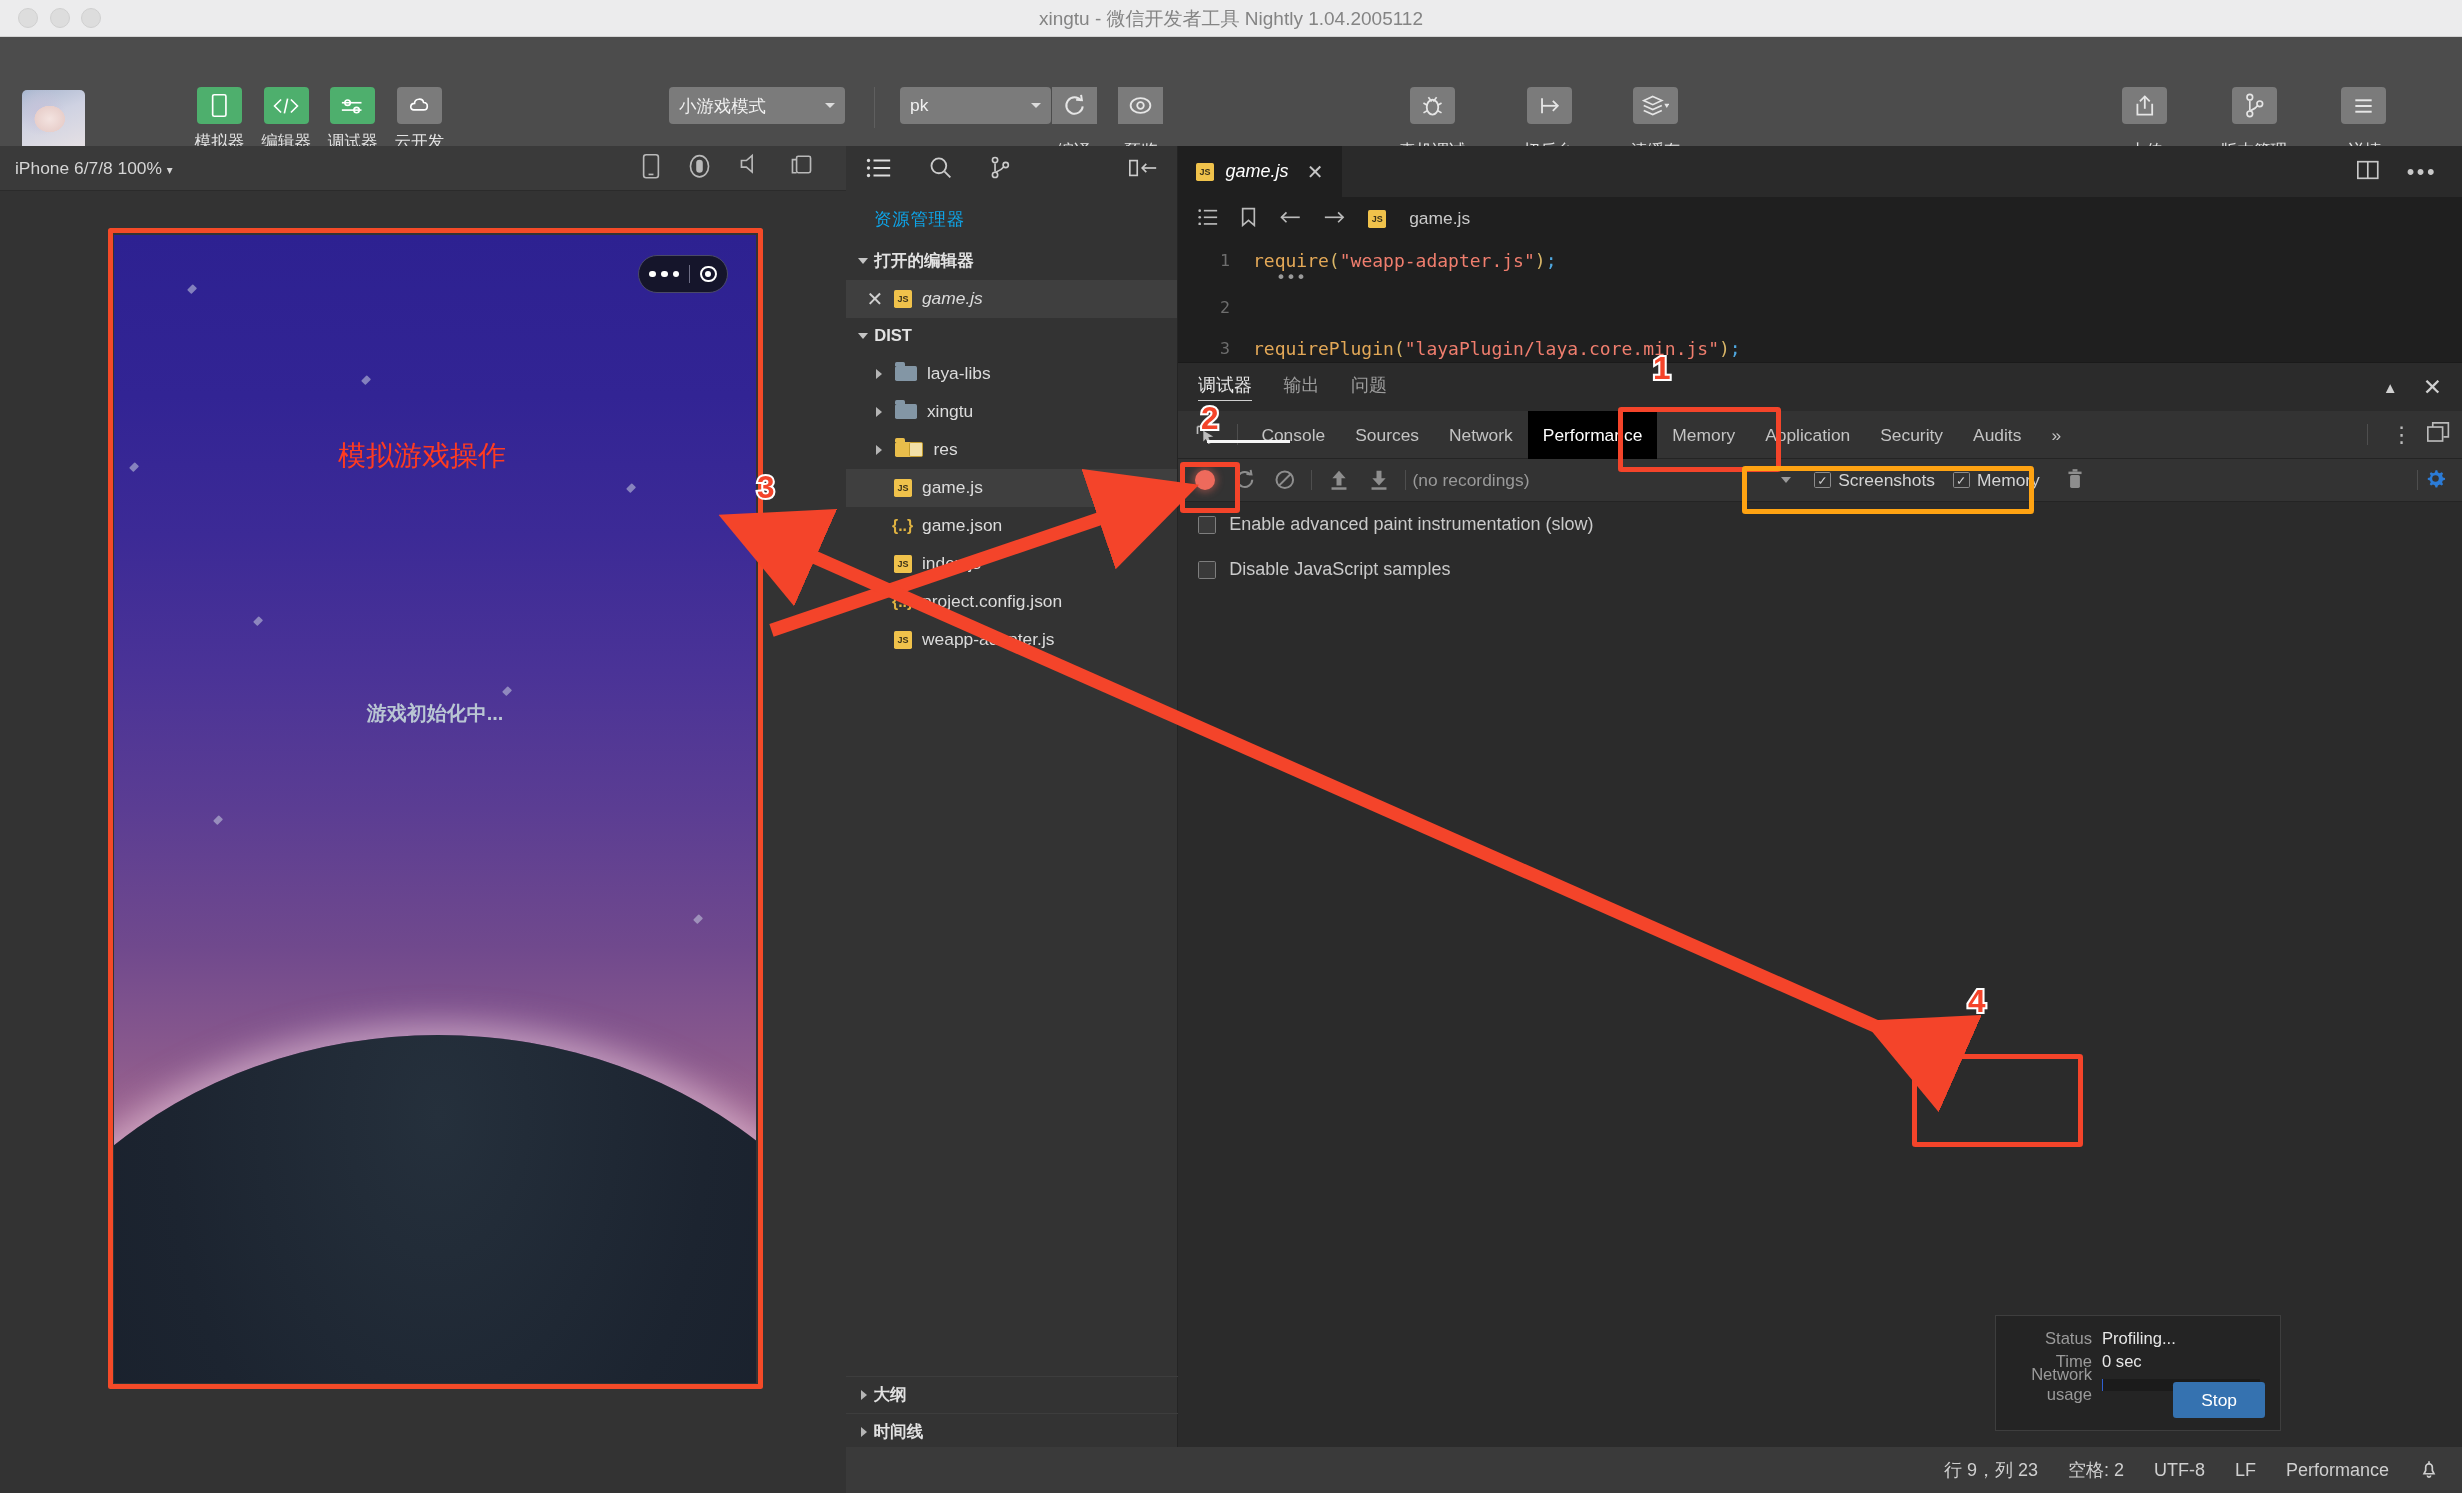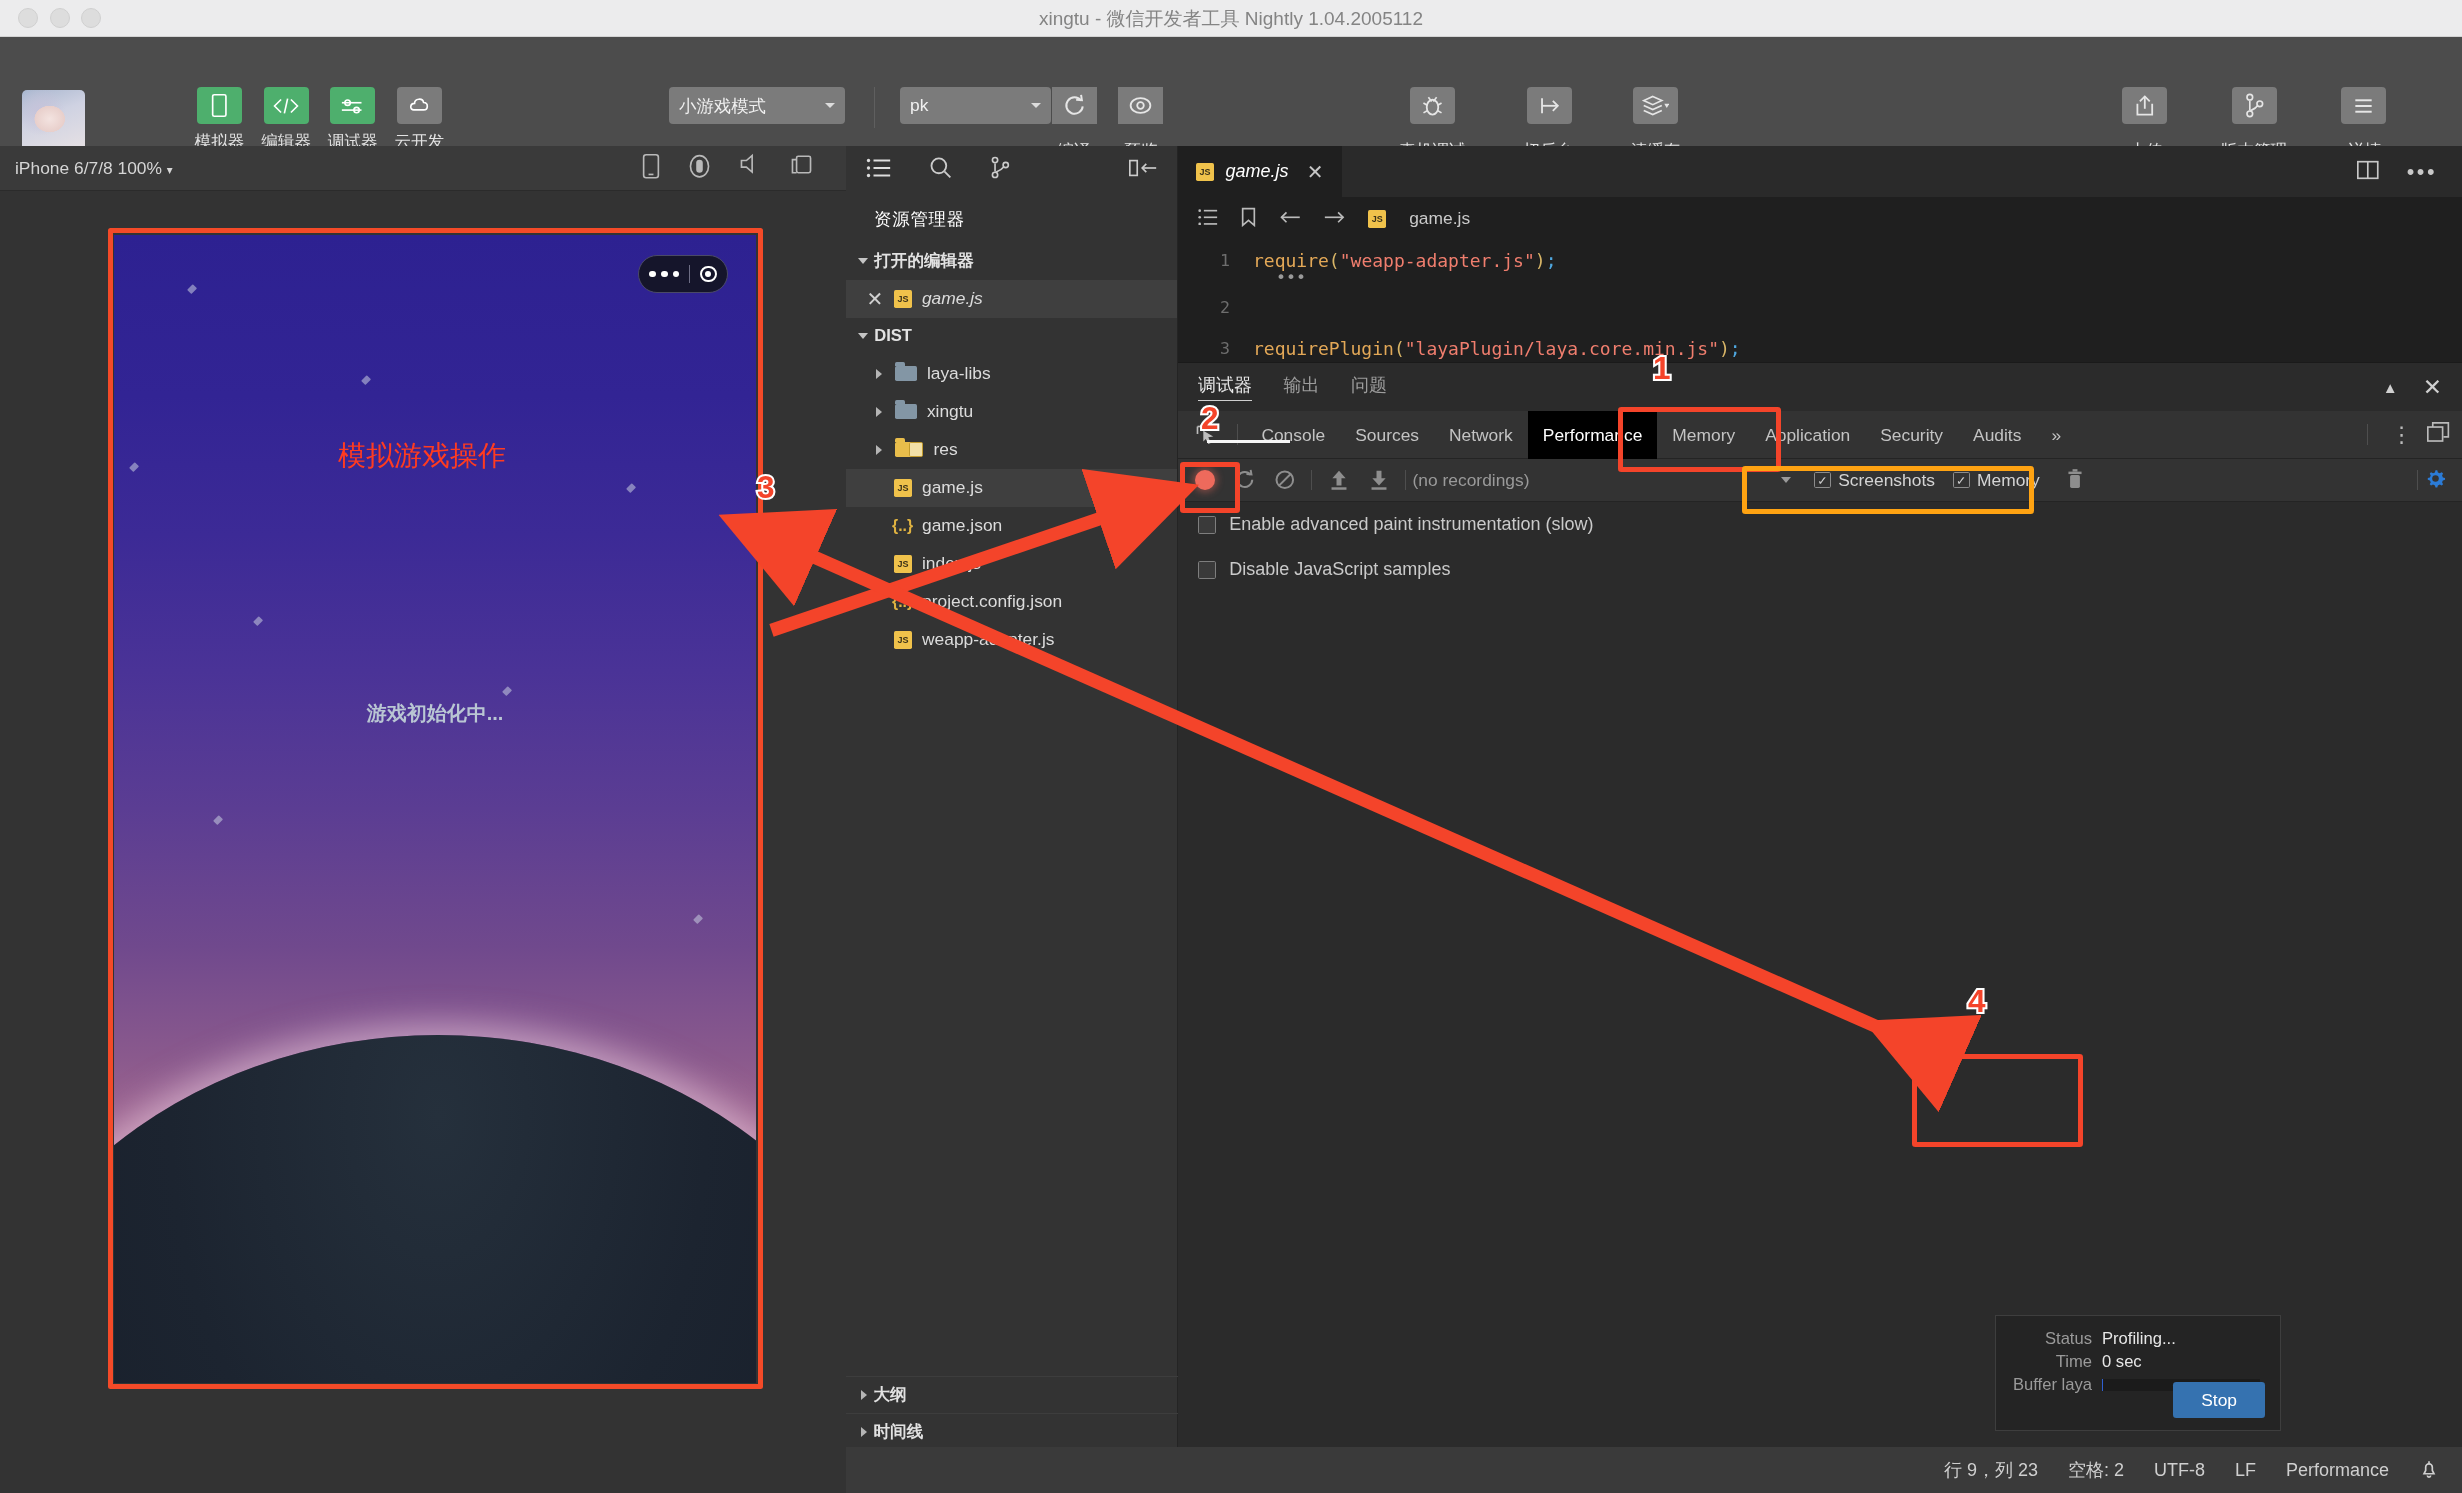--- a/index.html
+++ b/index.html
@@ -109,21 +109,21 @@
   .game-init { position: absolute; left: 0; right: 0; top: 465px; text-align: center;
                font-size: 20px; color: #b9c6d3; font-weight: bold; }
   .anno-red-text { position: absolute; font-size: 28px; color: #ff3b20; white-space: nowrap; }
 
   
   .explorer {
     position: absolute; left: 846px; top: 146px; width: 332px; height: 1347px;
     background: #333333; border-right: 0.8px solid #242424;
   }
   .exp-icons { height: 46px; display: flex; align-items: center; padding: 0 20px; gap: 38px; }
-  .exp-title { font-size: 17.4px; color: #ffffff; padding: 15px 0 11.6px 28px; letter-spacing: 0.8px; }
+  .exp-title { font-size: 17.4px; color: #0ea5e9; padding: 15px 0 11.6px 28px; letter-spacing: 0.8px; }
   .exp-sect { display: flex; align-items: center; height: 37px; padding-left: 11.6px; cursor: pointer; }
   .exp-sect .sect-lbl { font-size: 16.6px; color: #e2e2e2; font-weight: bold; margin-left: 6.6px; }
   .tri-down { width: 0; height: 0; border-left: 5.8px solid transparent; border-right: 5.8px solid transparent;
               border-top: 6.6px solid #c5c5c5; }
   .tri-right { width: 0; height: 0; border-top: 5px solid transparent; border-bottom: 5px solid transparent;
                border-left: 6.6px solid #b5b5b5; }
   .exp-row { display: flex; align-items: center; height: 38px; padding-left: 30px; cursor: pointer; }
   .exp-row.sel { background: #3f3f3f; }
   .exp-row .name { font-size: 17.4px; color: #dcdcdc; margin-left: 10px; white-space: nowrap; }
   .exp-row .name.ital { font-style: italic; }
@@ -735,21 +735,21 @@
     <div class="profdlg">
       <div class="pf-row" style="margin-top:11.6px;">
         <span class="pf-key">Status</span>
         <span class="pf-val">Profiling...</span>
       </div>
       <div class="pf-row">
         <span class="pf-key">Time</span>
         <span class="pf-val">0 sec</span>
       </div>
       <div class="pf-row">
-        <span class="pf-key">Buffer laya</span>
+        <span class="pf-key">Network usage</span>
         <span class="pf-bar"></span>
       </div>
       <div class="stop-btn">Stop</div>
     </div>
   </div>
 
   <div class="statusbar">
     <span class="st-item">行 9，列 23</span>
     <span class="st-item">空格: 2</span>
     <span class="st-item">UTF-8</span>

